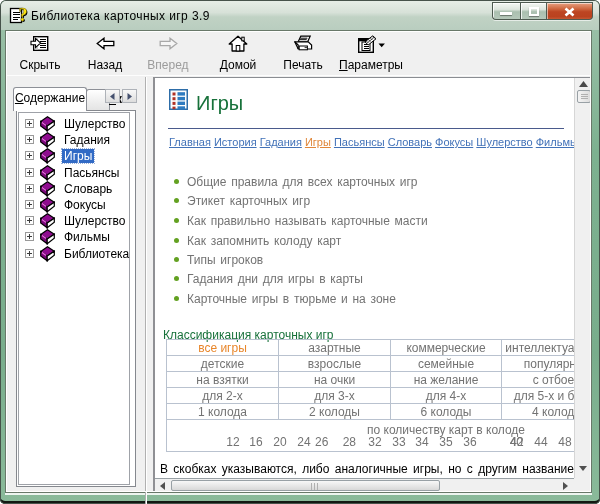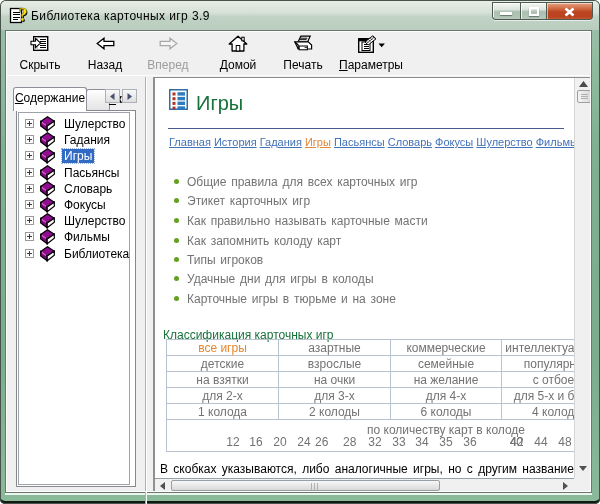--- a/index.html
+++ b/index.html
@@ -253,21 +253,21 @@
       <rect x="8.5" y="17.3" width="7.5" height="3.2" fill="#2e7bc0"></rect>
     </svg>
     <div class="abs green" style="left:41px;top:14px;font-size:20px;">Игры</div>
     <div class="abs" style="left:13px;top:50px;width:396px;height:1px;background:#4a5a8c;"></div>
     <div class="abs" style="left:14px;top:58px;font-size:11px;"><span class="lnk">Главная</span> <span class="lnk">История</span> <span class="lnk">Гадания</span> <span class="lnk-o">Игры</span> <span class="lnk">Пасьянсы</span> <span class="lnk">Словарь</span> <span class="lnk">Фокусы</span> <span class="lnk">Шулерство</span> <span class="lnk">Фильмы</span></div>
 <div class="abs" style="left:19px;top:97px"><span class="bul"></span><span class="blue" style="word-spacing:1.4px">Общие правила для всех карточных игр</span></div>
 <div class="abs" style="left:19px;top:116px"><span class="bul"></span><span class="blue" style="word-spacing:1.4px">Этикет карточных игр</span></div>
 <div class="abs" style="left:19px;top:136px"><span class="bul"></span><span class="blue" style="word-spacing:1.4px">Как правильно называть карточные масти</span></div>
 <div class="abs" style="left:19px;top:156px"><span class="bul"></span><span class="blue" style="word-spacing:1.4px">Как запомнить колоду карт</span></div>
 <div class="abs" style="left:19px;top:175px"><span class="bul"></span><span class="blue" style="word-spacing:1.4px">Типы игроков</span></div>
-<div class="abs" style="left:19px;top:194px"><span class="bul"></span><span class="blue" style="word-spacing:1.4px">Удачные дни для игры в колоды</span></div>
+<div class="abs" style="left:19px;top:194px"><span class="bul"></span><span class="blue" style="word-spacing:1.4px">Гадания дни для игры в карты</span></div>
 <div class="abs" style="left:19px;top:214px"><span class="bul"></span><span class="blue" style="word-spacing:1.4px">Карточные игры в тюрьме и на зоне</span></div>
     <div class="abs green" style="left:8px;top:250px;">Классификация карточных игр</div>
 <table class="t" style="position:absolute;left:11px;top:261px;table-layout:fixed;width:560px">
             <colgroup>
               <col style="width:112px">
               <col style="width:112px">
               <col style="width:111px">
               <col style="width:112px">
             </colgroup>
             <tbody>
@@ -304,21 +304,21 @@
               <tr style="height:32px">
                 <td colspan="5" class="blue" style="vertical-align:top;padding-top:3px">по количеству карт в колоде</td>
               </tr>
             </tbody>
           </table>
 <span class="abs blue" style="left:66px;top:357px;width:24px;text-align:center">12</span>
           <span class="abs blue" style="left:89px;top:357px;width:24px;text-align:center">16</span>
           <span class="abs blue" style="left:113px;top:357px;width:24px;text-align:center">20</span>
           <span class="abs blue" style="left:137px;top:357px;width:24px;text-align:center">24</span>
           <span class="abs blue" style="left:160px;top:357px;width:24px;text-align:left">26</span>
-          <span class="abs blue" style="left:188px;top:357px;width:24px;text-align:left">28</span>
+          <span class="abs blue" style="left:177px;top:357px;width:24px;text-align:right">28</span>
           <span class="abs blue" style="left:208px;top:357px;width:24px;text-align:center">32</span>
           <span class="abs blue" style="left:232px;top:357px;width:24px;text-align:center">33</span>
           <span class="abs blue" style="left:255px;top:357px;width:24px;text-align:center">34</span>
           <span class="abs blue" style="left:279px;top:357px;width:24px;text-align:center">35</span>
           <span class="abs blue" style="left:303px;top:357px;width:24px;text-align:center">36</span>
           <span class="abs blue" style="left:344px;top:357px;width:24px;text-align:right">40</span>
           <span class="abs blue" style="left:350px;top:357px;width:24px;text-align:center">42</span>
           <span class="abs blue" style="left:374px;top:357px;width:24px;text-align:center">44</span>
           <span class="abs blue" style="left:398px;top:357px;width:24px;text-align:center">48</span>
     <div class="abs" style="left:5px;top:384px;color:#000;word-spacing:2px;">В скобках указываются, либо аналогичные игры, но с другим названием,</div>

